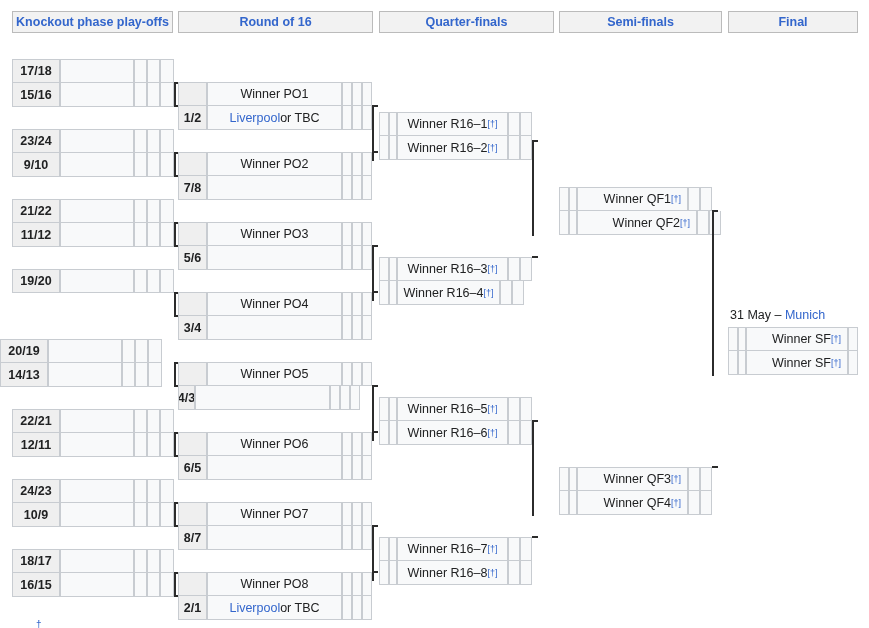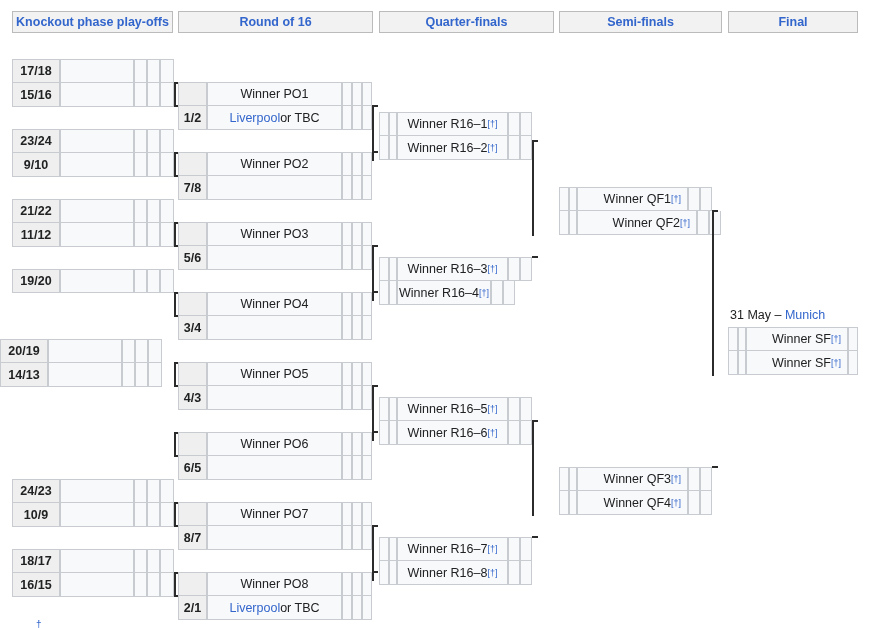--- a/index.html
+++ b/index.html
@@ -179,20 +179,36 @@
         <div class="cell c-seed" style="width: 48px;">14/13</div>
         <div class="cell c-team" style="width: 74px;"></div>
         <div class="cell c-narrow" style="width: 13px;"></div>
         <div class="cell c-narrow" style="width: 13px;"></div>
         <div class="cell c-narrow" style="width: 14px;"></div>
       </div>
     </div>
     <div class="conn conn-v" style="left: 174px; top: 362px; width: 2px; height: 25px;"></div>
     <div class="conn conn-h" style="left: 174px; top: 362px; width: 6px; height: 2px;"></div>
     <div class="conn conn-h" style="left: 174px; top: 385px; width: 6px; height: 2px;"></div>
+    <div class="mbox" style="left: 12px; top: 409px;">
+      <div class="mrow">
+        <div class="cell c-seed" style="width: 48px;">22/21</div>
+        <div class="cell c-team" style="width: 74px;"></div>
+        <div class="cell c-narrow" style="width: 13px;"></div>
+        <div class="cell c-narrow" style="width: 13px;"></div>
+        <div class="cell c-narrow" style="width: 14px;"></div>
+      </div>
+      <div class="mrow">
+        <div class="cell c-seed" style="width: 48px;">12/11</div>
+        <div class="cell c-team" style="width: 74px;"></div>
+        <div class="cell c-narrow" style="width: 13px;"></div>
+        <div class="cell c-narrow" style="width: 13px;"></div>
+        <div class="cell c-narrow" style="width: 14px;"></div>
+      </div>
+    </div>
     <div class="conn conn-v" style="left: 174px; top: 432px; width: 2px; height: 25px;"></div>
     <div class="conn conn-h" style="left: 174px; top: 432px; width: 6px; height: 2px;"></div>
     <div class="conn conn-h" style="left: 174px; top: 455px; width: 6px; height: 2px;"></div>
     <div class="mbox" style="left: 12px; top: 479px;">
       <div class="mrow">
         <div class="cell c-seed" style="width: 48px;">24/23</div>
         <div class="cell c-team" style="width: 74px;"></div>
         <div class="cell c-narrow" style="width: 13px;"></div>
         <div class="cell c-narrow" style="width: 13px;"></div>
         <div class="cell c-narrow" style="width: 14px;"></div>
@@ -302,21 +318,21 @@
     <div class="conn conn-h" style="left: 372px; top: 291px; width: 6px; height: 2px;"></div>
     <div class="mbox" style="left: 178px; top: 362px;">
       <div class="mrow">
         <div class="cell c-seed" style="width: 29px;"></div>
         <div class="cell c-team" style="width: 135px;">Winner PO5</div>
         <div class="cell c-narrow" style="width: 10px;"></div>
         <div class="cell c-narrow" style="width: 10px;"></div>
         <div class="cell c-narrow" style="width: 10px;"></div>
       </div>
       <div class="mrow">
-        <div class="cell c-seed" style="width: 29px;">4/3</div>
+        <div class="cell c-seed" style="width: 17px;">4/3</div>
         <div class="cell c-team" style="width: 135px;"></div>
         <div class="cell c-narrow" style="width: 10px;"></div>
         <div class="cell c-narrow" style="width: 10px;"></div>
         <div class="cell c-narrow" style="width: 10px;"></div>
       </div>
     </div>
     <div class="conn conn-v" style="left: 372px; top: 385px; width: 2px; height: 56px;"></div>
     <div class="conn conn-h" style="left: 372px; top: 385px; width: 6px; height: 2px;"></div>
     <div class="mbox" style="left: 178px; top: 432px;">
       <div class="mrow">
@@ -395,21 +411,21 @@
       <div class="mrow">
         <div class="cell c-narrow" style="width: 10px;"></div>
         <div class="cell c-narrow" style="width: 8px;"></div>
         <div class="cell c-team" style="width: 111px;">Winner R16–3<sup><span class="lnk">[†]</span></sup></div>
         <div class="cell c-narrow" style="width: 12px;"></div>
         <div class="cell c-narrow" style="width: 12px;"></div>
       </div>
       <div class="mrow">
         <div class="cell c-narrow" style="width: 10px;"></div>
         <div class="cell c-narrow" style="width: 8px;"></div>
-        <div class="cell c-team" style="width: 94px;">Winner R16–4<sup><span class="lnk">[†]</span></sup></div>
+        <div class="cell c-team" style="width: 103px;">Winner R16–4<sup><span class="lnk">[†]</span></sup></div>
         <div class="cell c-narrow" style="width: 12px;"></div>
         <div class="cell c-narrow" style="width: 12px;"></div>
       </div>
     </div>
     <div class="conn conn-h" style="left: 532px; top: 256px; width: 6px; height: 2px;"></div>
     <div class="mbox" style="left: 379px; top: 397px;">
       <div class="mrow">
         <div class="cell c-narrow" style="width: 10px;"></div>
         <div class="cell c-narrow" style="width: 8px;"></div>
         <div class="cell c-team" style="width: 111px;">Winner R16–5<sup><span class="lnk">[†]</span></sup></div>

